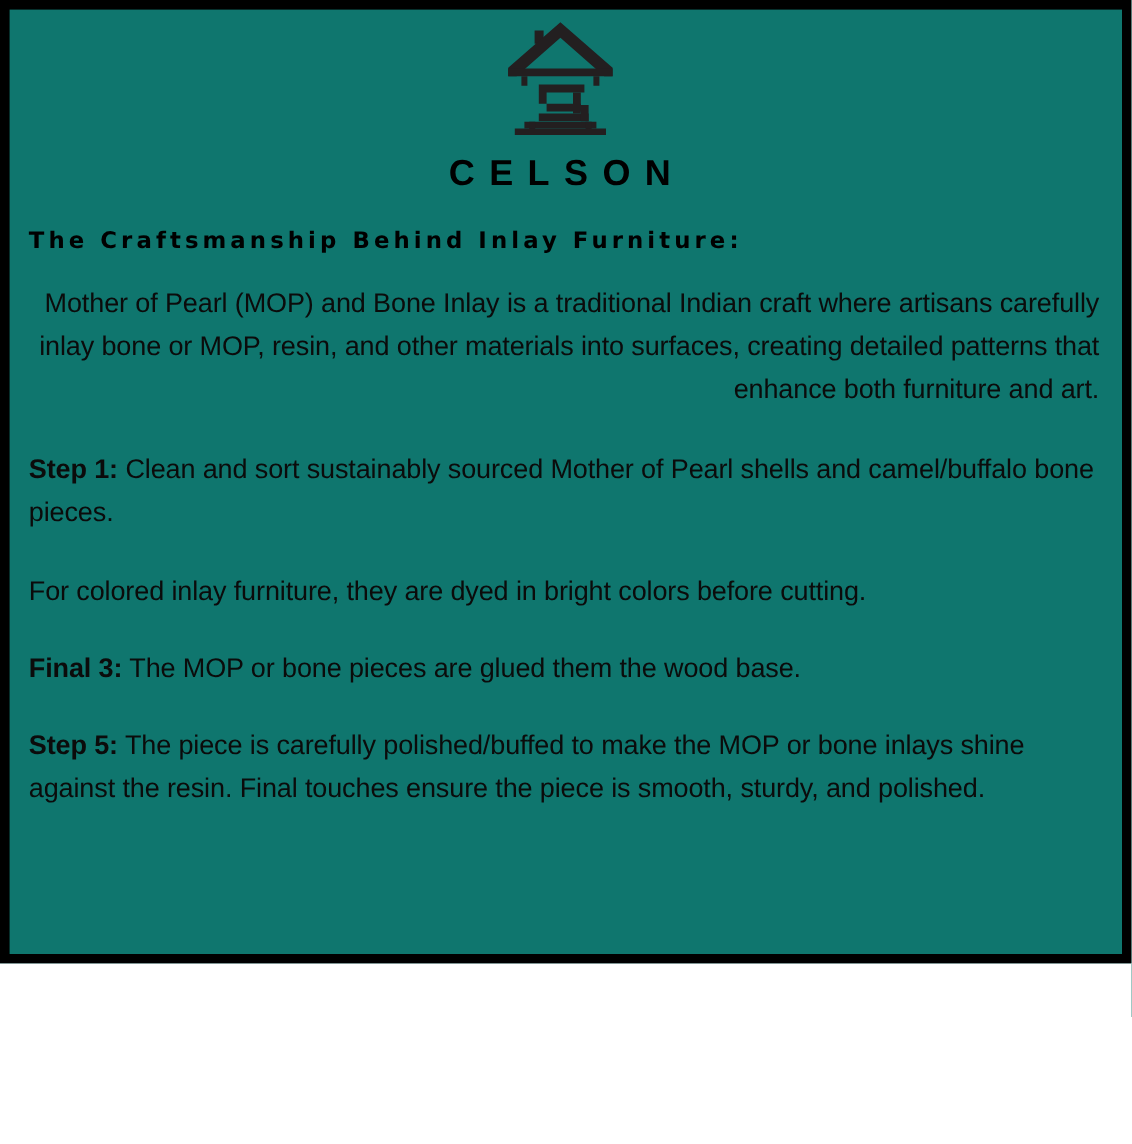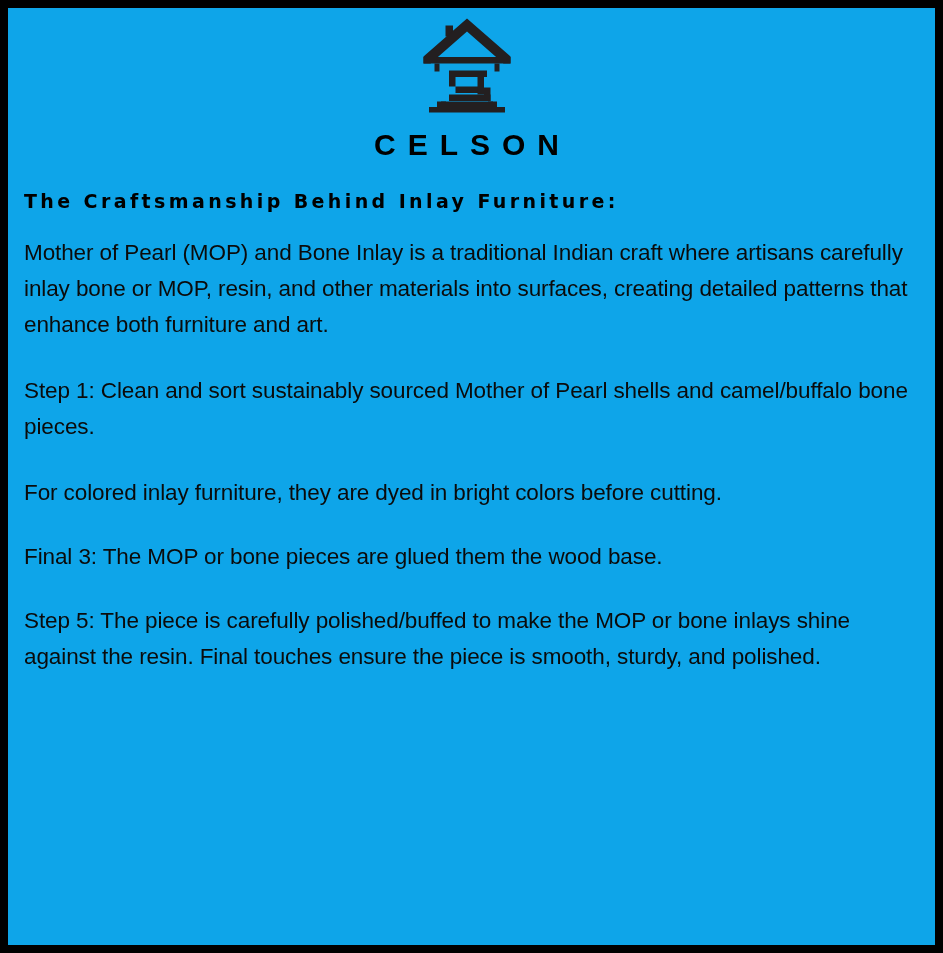--- a/index.html
+++ b/index.html
@@ -8,23 +8,23 @@
     padding: 0;
     background: #ffffff;
   }
   body {
     font-family: "Liberation Sans", sans-serif;
     -webkit-font-smoothing: antialiased;
   }
   .poster {
     position: relative;
     width: 943px;
-    height: 953px;
+    height: 803px;
     box-sizing: border-box;
-    background: #0ea5e9;
+    background: #0f766e;
     border: 8px solid #000000;
     overflow: hidden;
   }
   .inner {
     box-sizing: border-box;
     width: 100%;
     height: 100%;
     padding: 6px 18px 0 8px;
   }
 
@@ -71,23 +71,23 @@
   .para {
     font-family: "Liberation Sans", sans-serif;
     font-size: 22.5px;
     line-height: 36px;
     color: #0b0b0b;
     margin: 0;
     letter-spacing: -0.1px;
   }
   .para.gap-lg { margin-top: 30px; }
   .para.gap-md { margin-top: 28px; }
-  .para.first  { margin-top: 22px; }
+  .para.first  { margin-top: 22px; text-align: right; }
   .step-label {
-    font-weight: 400;
+    font-weight: 700;
   }
 </style>
 </head>
 <body>
 
 <div class="poster">
   <div class="inner">
 
     <div class="brand">
       <svg class="logo-mark" viewBox="0 0 92 100" aria-hidden="true">

